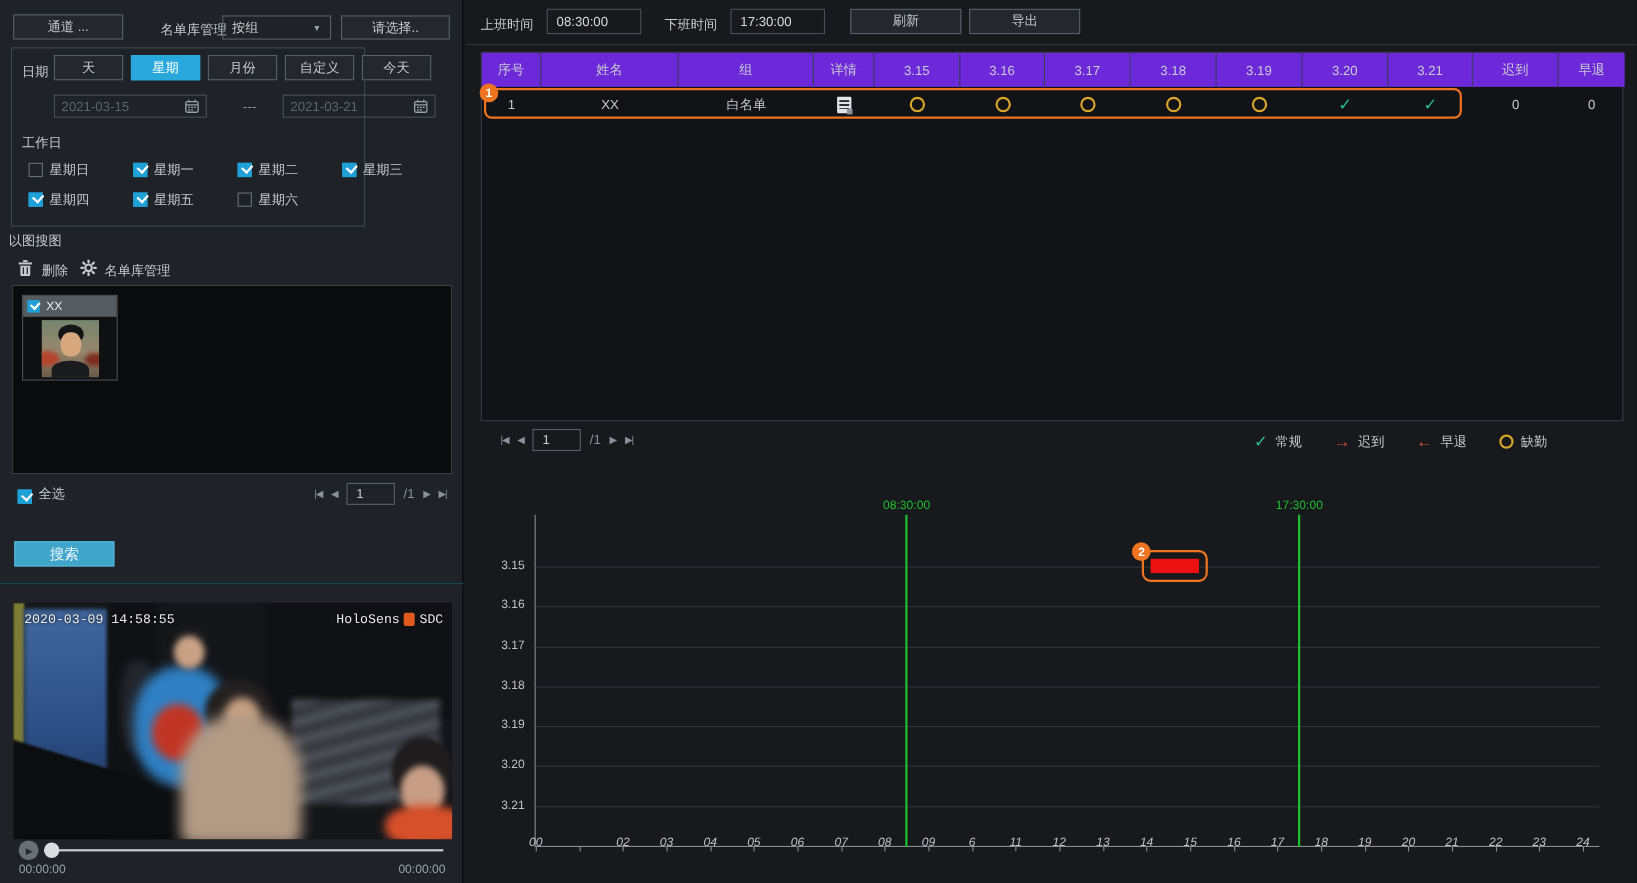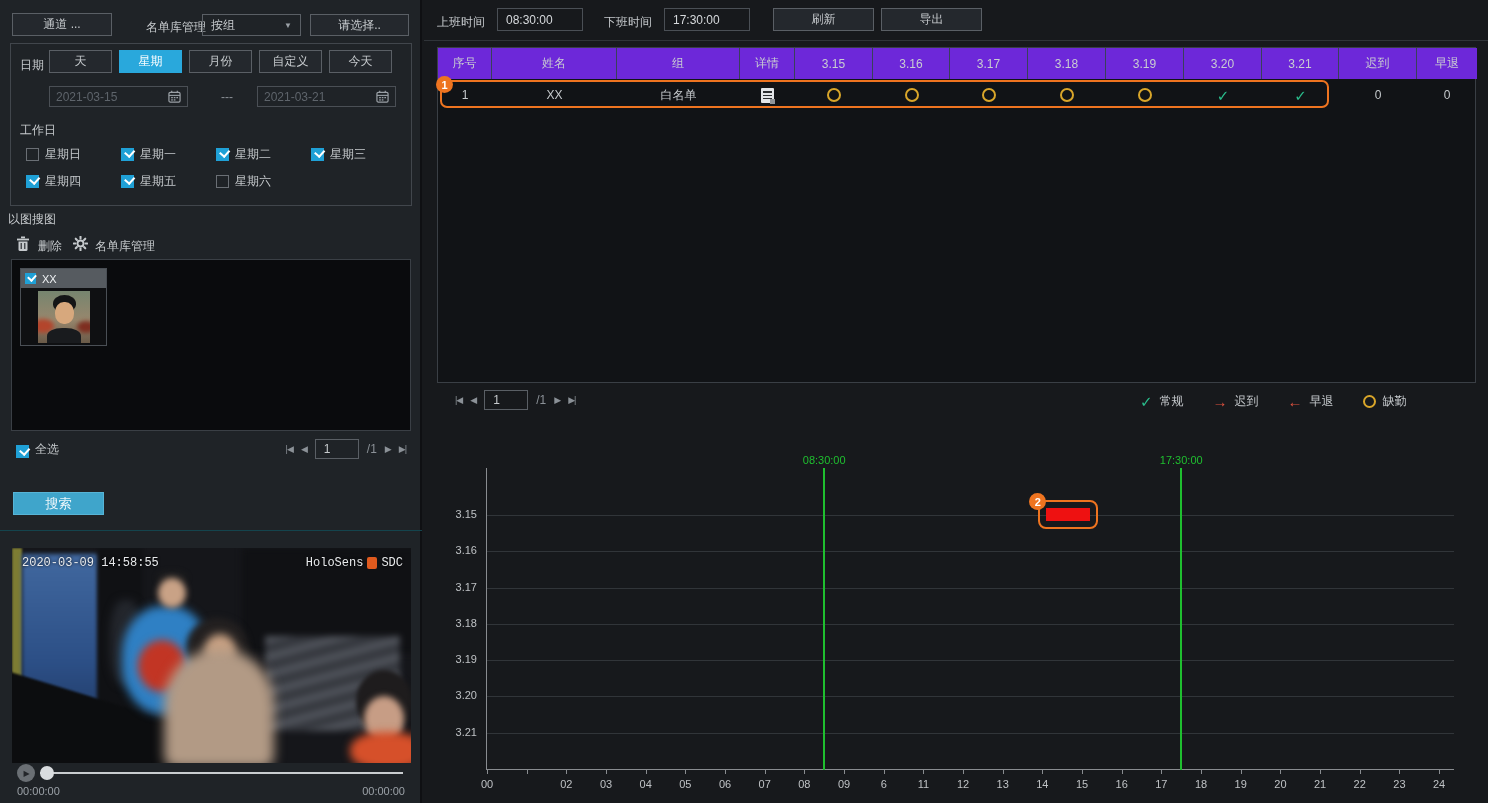--- a/index.html
+++ b/index.html
@@ -36,21 +36,21 @@
   .left { position:absolute; left:0; top:0; width:422px; height:803px;
           background:#1f2327; border-right:2px solid #0f1013;padding-left:12px; }
   .channel-btn { position:absolute; left:12px; top:13px; width:100px; height:23px; }
   .select-mode-label { position:absolute; left:146px; top:19px; color:#c6cacd; }
   .dropdown { position:absolute; left:202px; top:14px; width:99px; height:22px;
               border:1px solid #5a5f65; display:flex; align-items:center;
               justify-content:space-between; padding:0 8px; cursor:pointer; }
   .dropdown .caret { font-size:8px; color:#9aa0a6; }
   .choose-btn { position:absolute; left:310px; top:14px; width:99px; height:22px; }
 
-  .filter-box { position:absolute; left:10px; top:43px; width:402px; height:163px;
+  .filter-box { position:absolute; left:10px; top:43px; width:322px; height:163px;
                 border:1px solid #41464c; }
   .date-label { position:absolute; left:9px; top:13px; }
   .date-modes { position:absolute; left:38px; top:6px; display:flex; gap:7px; }
   .mode-btn { width:63px; height:23px; background:#24282d; border:1px solid #5a5f65;
               color:#c6cacd; font-size:12px; cursor:pointer; font-family:inherit; }
   .mode-btn.active { background:#29a8dc; border-color:#29a8dc; color:#fff; }
   .date-input { position:absolute; top:42px; width:139px; height:21px;
                 border:1px solid #4a4f55; display:flex; align-items:center;
                 justify-content:space-between; padding:0 6px; color:#5e646b; }
   .range-sep { position:absolute; left:198px; top:46px; width:36px; text-align:center; color:#8b9197; }
@@ -179,22 +179,22 @@
   .lg-item { display:flex; align-items:center; gap:7px; }
   .legend .ring { width:13px; height:13px; }
 
   
   .plot { position:absolute; left:486px; top:468px; width:968px; height:302px;
           border-left:1px solid #898c90; border-bottom:1px solid #898c90; }
   .gridline { position:absolute; left:0; width:100%; height:1px; background:#313539; }
   .row-label { position:absolute; left:-62px; width:52px; text-align:right;
                color:#bfc2c5; font-size:11px; }
   .xtick { position:absolute; width:1px; height:4px; background:#898c90; top:302px; }
-  .xtick-label { position:absolute; top:310px; width:26px; text-align:center;
-                 color:#bfc2c5; font-size:11px; }
+  .xtick-label { position:absolute; top:292px; width:26px; text-align:center;
+                 color:#bfc2c5; font-size:11px;font-style:italic; }
   .refline { position:absolute; top:0; width:2px; height:302px; background:#1fbf2f; }
   .ref-label { position:absolute; top:-14px; color:#1fbf2f; font-size:11px;
                transform:translateX(-50%); white-space:nowrap; }
   .pbar { position:absolute; height:13px; background:#ee1111; }
   .pbar-outline { position:absolute; border:2px solid #ee7420; border-radius:8px; }
 </style>
 </head>
 <body>
 
 <div class="app">

